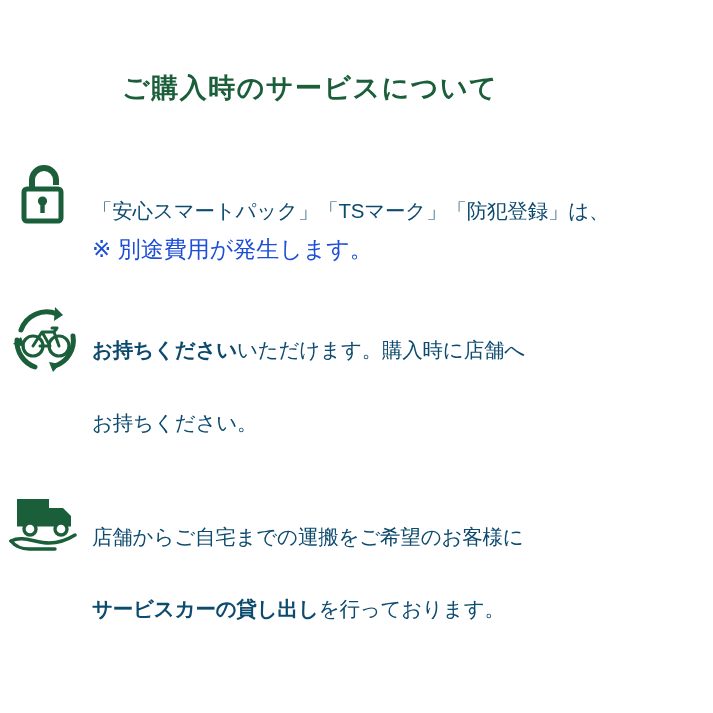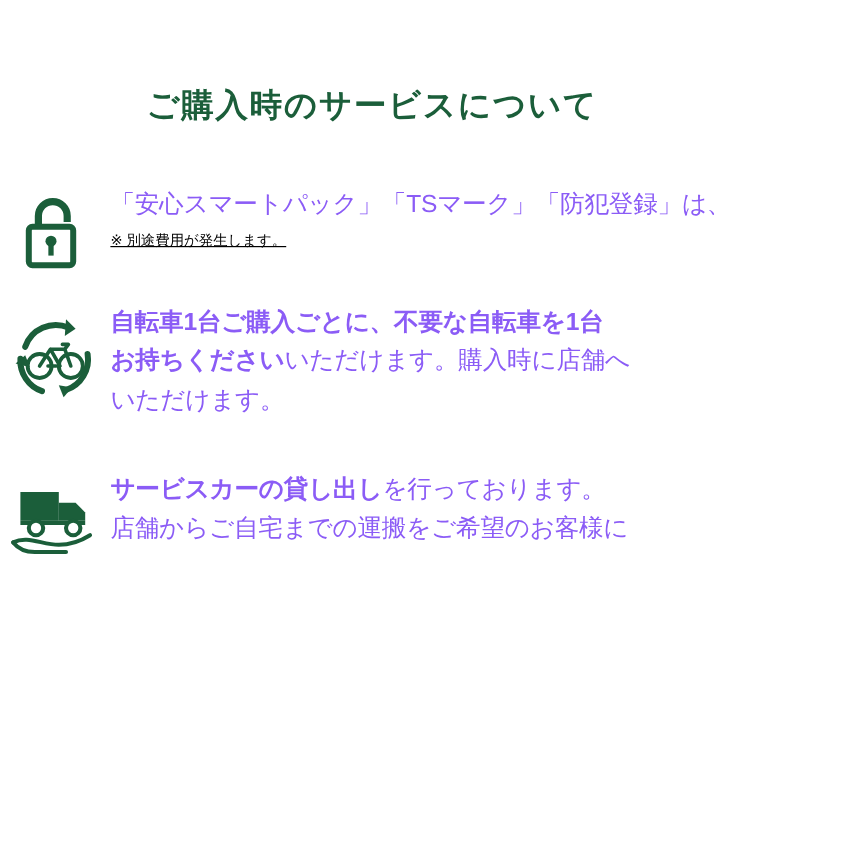--- a/index.html
+++ b/index.html
@@ -50,35 +50,35 @@
     justify-content: center;
     padding-top: 10px;
   }
   .text-cell {
     flex: 1;
     padding-right: 18px;
   }
   .line {
     font-size: 20.5px;
     line-height: 1.58;
-    color: #8b5cf6;
+    color: #0c4a6e;
     letter-spacing: 0.2px;
+    margin-top: 40px;
   }
   .line.tight {
     letter-spacing: -0.2px;
   }
   .b {
     font-weight: bold;
   }
   .note {
-    font-size: 12px;
+    font-size: 23px;
     line-height: 1.6;
-    color: #000000;
+    color: #1d4ed8;
     margin-top: 4px;
-    text-decoration: underline;
   }
 
   
   #item-1 { margin-bottom: 26px; }
   #item-2 { margin-bottom: 42px; }
   #item-3 { margin-bottom: 0; }
 
   svg { display: block; }
 </style>
 </head>
@@ -122,27 +122,24 @@
           <path d="M2 40 L10 33 L14 43 Z" fill="#1b5e3a"></path>
 
           <circle cx="22" cy="42" r="10" fill="none" stroke="#1b5e3a" stroke-width="3.2"></circle>
           <circle cx="48" cy="42" r="10" fill="none" stroke="#1b5e3a" stroke-width="3.2"></circle>
           <path d="M22 42 L31 28 L43 28 L48 42 M31 28 L39 42 M43 28 L46 24 L41 24" fill="none" stroke="#1b5e3a" stroke-width="3" stroke-linejoin="round" stroke-linecap="round"></path>
           <path d="M29 42 L36 42" fill="none" stroke="#1b5e3a" stroke-width="3" stroke-linecap="round"></path>
         </svg>
       </div>
       <div class="text-cell">
         <div class="line tight">
-          <span class="b">自転車1台ご購入ごとに、不要な自転車を1台</span>
-        </div>
-        <div class="line tight">
           <span class="b">お持ちください</span><span>いただけます。購入時に店舗へ</span>
         </div>
         <div class="line tight">
-          <span>いただけます。</span>
+          <span>お持ちください。</span>
         </div>
       </div>
     </div>
 
     <div class="service-item" id="item-3">
       <div class="icon-cell">
         <svg width="74" height="62" viewBox="0 0 74 62" aria-hidden="true">
 
           <rect x="8" y="8" width="32" height="24" fill="#1b5e3a"></rect>
 
@@ -152,22 +149,22 @@
 
           <circle cx="21" cy="38" r="6" fill="#ffffff" stroke="#1b5e3a" stroke-width="3.4"></circle>
           <circle cx="52" cy="38" r="6" fill="#ffffff" stroke="#1b5e3a" stroke-width="3.4"></circle>
 
           <path d="M2 50 C14 44 26 52 40 52 C50 52 58 49 66 44" fill="none" stroke="#1b5e3a" stroke-width="3.4" stroke-linecap="round"></path>
           <path d="M2 50 C6 55 12 58 20 58 L46 58" fill="none" stroke="#1b5e3a" stroke-width="3.4" stroke-linecap="round"></path>
         </svg>
       </div>
       <div class="text-cell">
         <div class="line tight">
-          <span class="b">サービスカーの貸し出し</span><span>を行っております。</span>
+          <span>店舗からご自宅までの運搬をご希望のお客様に</span>
         </div>
         <div class="line tight">
-          <span>店舗からご自宅までの運搬をご希望のお客様に</span>
+          <span class="b">サービスカーの貸し出し</span><span>を行っております。</span>
         </div>
       </div>
     </div>
 
   </div>
 </div>
 
 </body></html>

